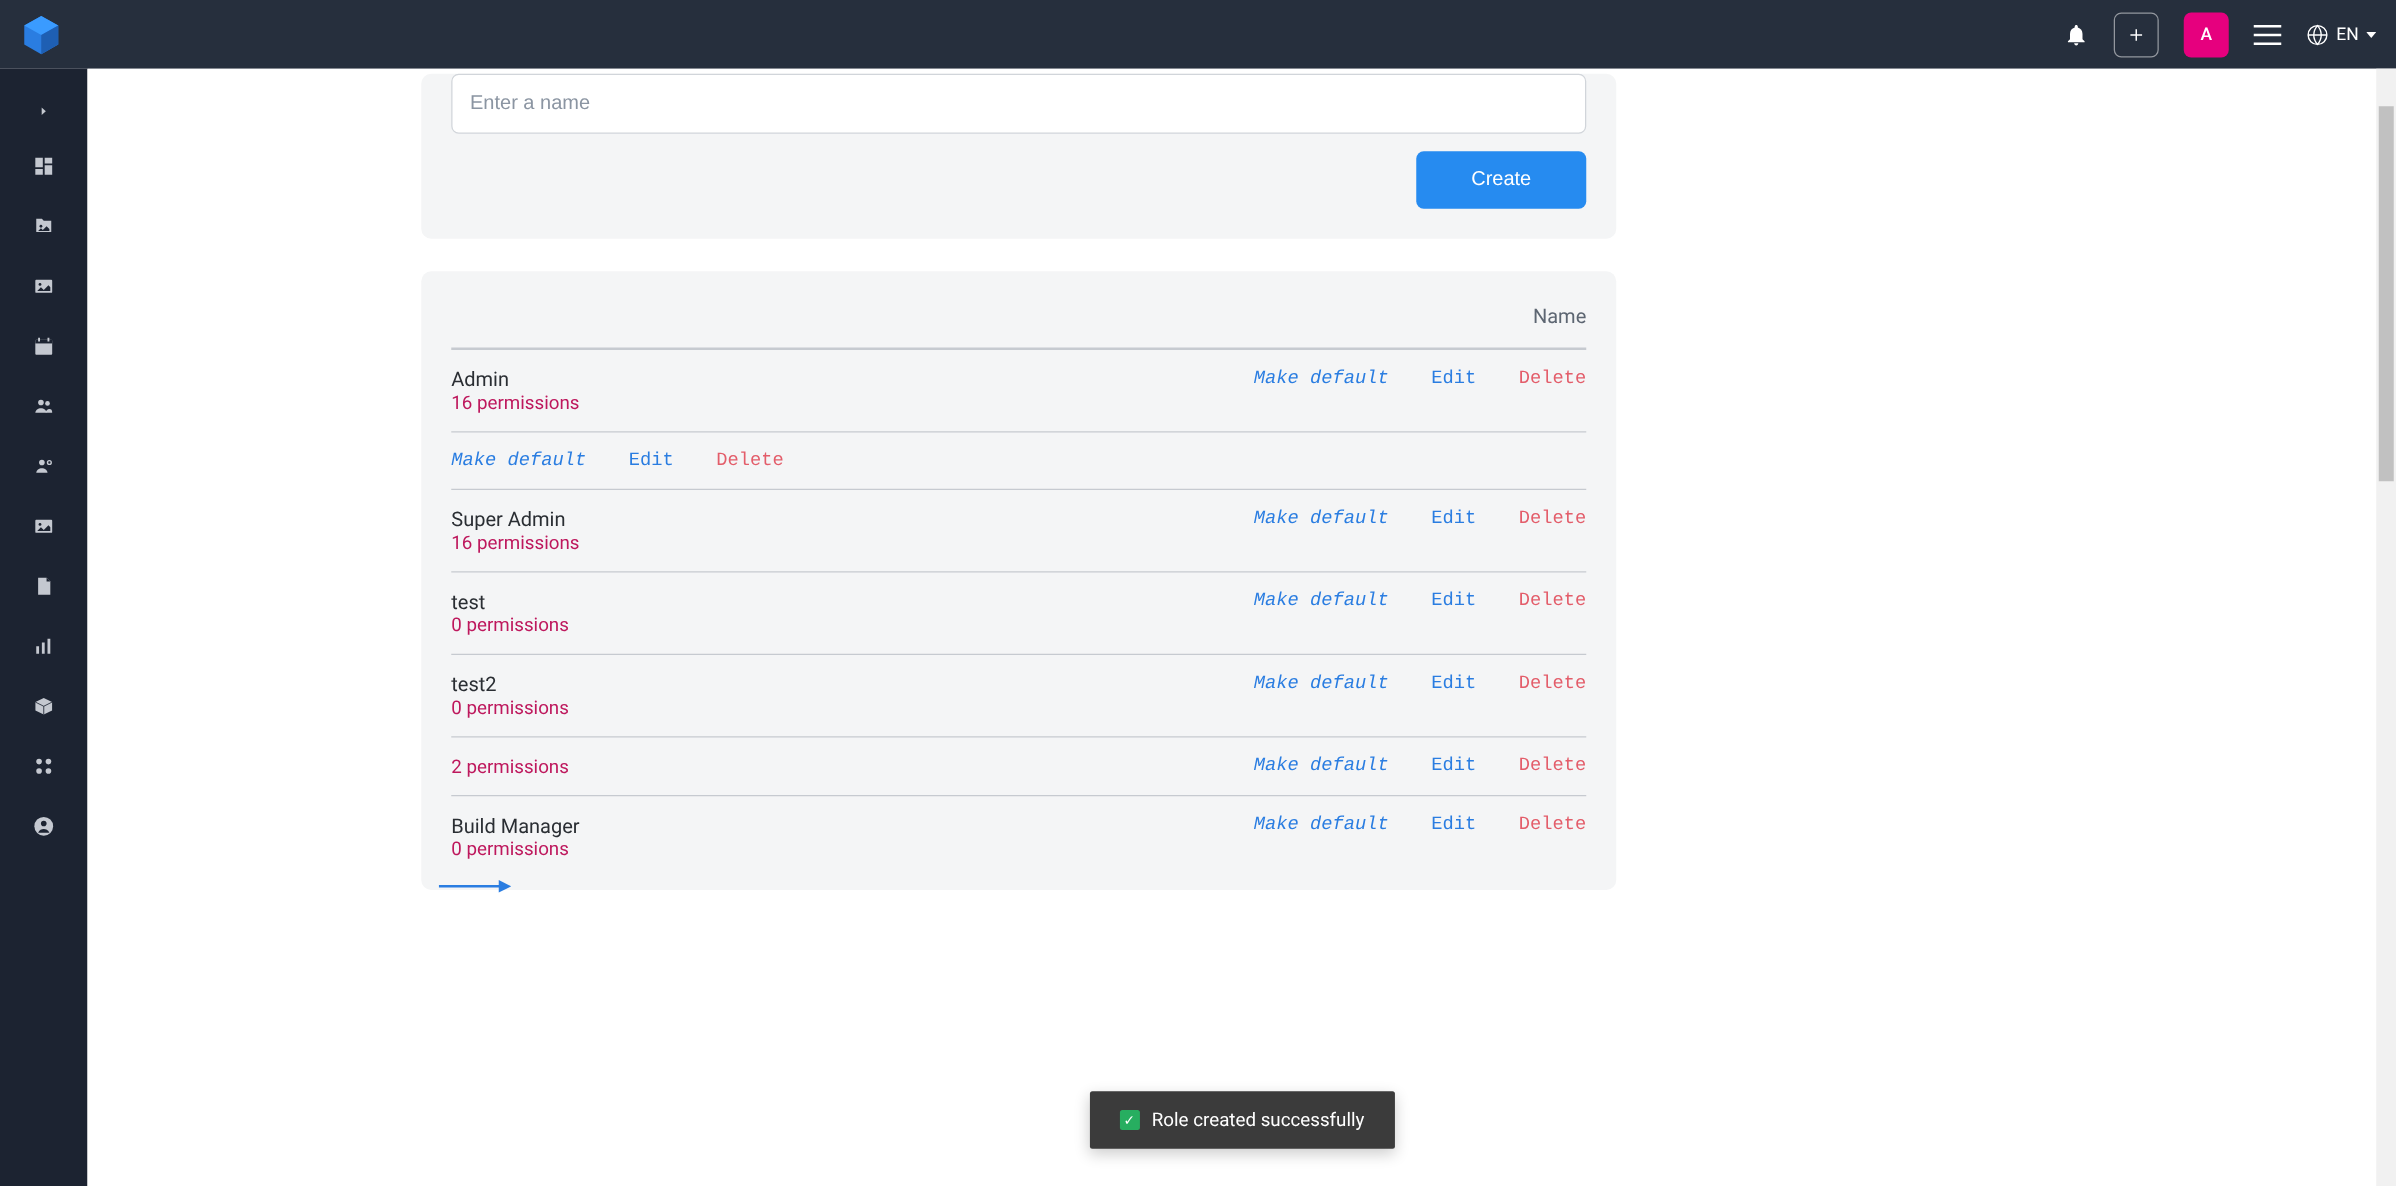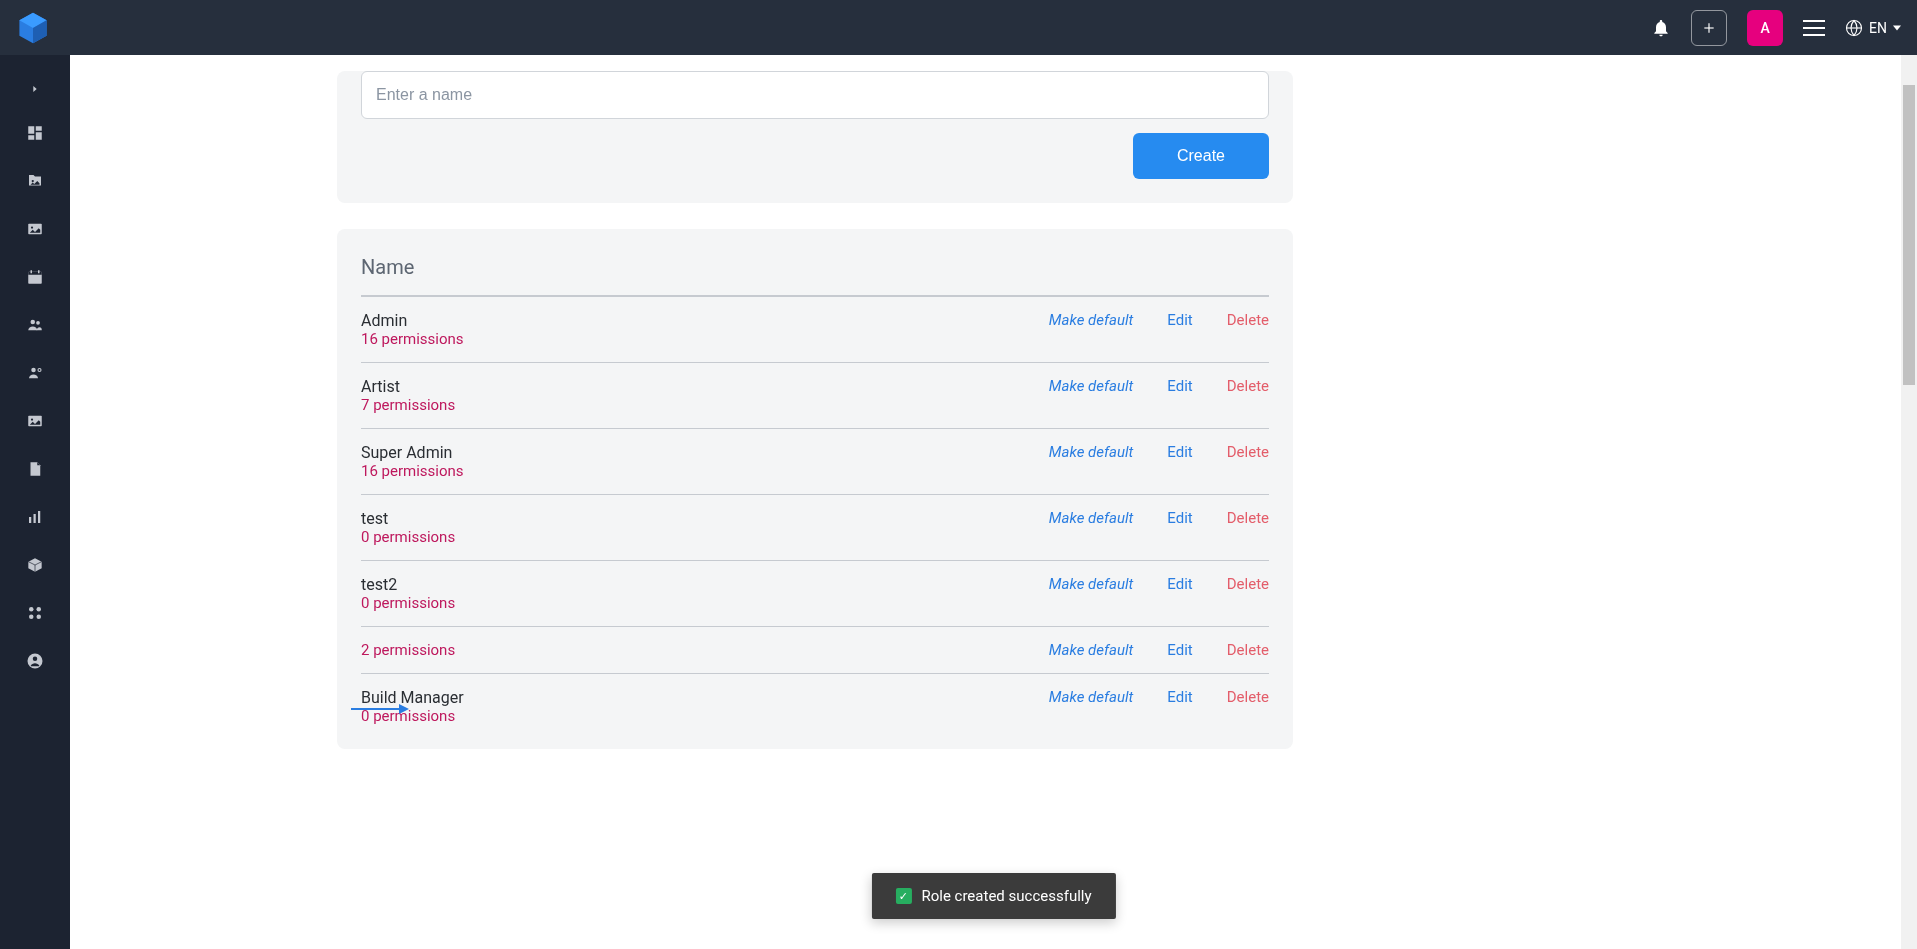--- a/index.html
+++ b/index.html
@@ -70,21 +70,21 @@
   cursor:pointer;
 }
 .sidebar .expand {
   height:40px;
 }
 .main {
   position:absolute;
   left:70px; top:55px; right:0; bottom:0;
   background:#fff;
   overflow:hidden;
-  padding-top:16px;
+  padding-top:4px;
 }
 .content-wrap {
   width: 956px;
   margin: 0 auto;
   margin-left: 267px;
 }
 .card {
   background:#f4f5f6;
   border-radius:8px;
   padding: 0 24px 24px 24px;
@@ -114,34 +114,35 @@
   cursor:pointer;
   text-align:center;
 }
 .list-card {
   background:#f4f5f6;
   border-radius:8px;
   padding: 20px 24px 10px;
 }
 .list-header {
   color:#5d6672;
-  font-size:20px;
+  font-size:16px;
   padding:6px 0 16px;
   border-bottom:2px solid #c6cad0;
+  text-align:right;
 }
 .list-row {
   display:flex; align-items:flex-start;
   padding:14px 0;
   border-bottom:1px solid #c6cad0;
 }
 .list-row:last-child { border-bottom:none; }
 .row-left { flex:1; }
 .row-name { font-size:16px; color:#2a2e33; }
 .row-sub { font-size:15px; color:#be185d; }
-.row-actions { display:flex; gap:34px; align-items:center; }
+.row-actions { display:flex; gap:34px; align-items:center;font-family:Liberation Mono, monospace; }
 .link { font-size:15px; cursor:pointer; }
 .make-default { color:#2a7de1; font-style:italic; }
 .edit { color:#2a7de1; }
 .delete { color:#e35d6a; }
 .arrow-annotation {
   position:absolute;
   left:281px; top:647px;
   width:58px; height:14px;
 }
 .toast {
@@ -328,24 +329,20 @@
               <div class="row-name">Admin</div>
               <div class="row-sub">16 permissions</div>
             </div>
             <div class="row-actions">
               <span class="link make-default">Make default</span>
               <span class="link edit">Edit</span>
               <span class="link delete">Delete</span>
             </div>
           </div>
           <div class="list-row">
-            <div class="row-left">
-              <div class="row-name">Artist</div>
-              <div class="row-sub">7 permissions</div>
-            </div>
             <div class="row-actions">
               <span class="link make-default">Make default</span>
               <span class="link edit">Edit</span>
               <span class="link delete">Delete</span>
             </div>
           </div>
           <div class="list-row">
             <div class="row-left">
               <div class="row-name">Super Admin</div>
               <div class="row-sub">16 permissions</div>

